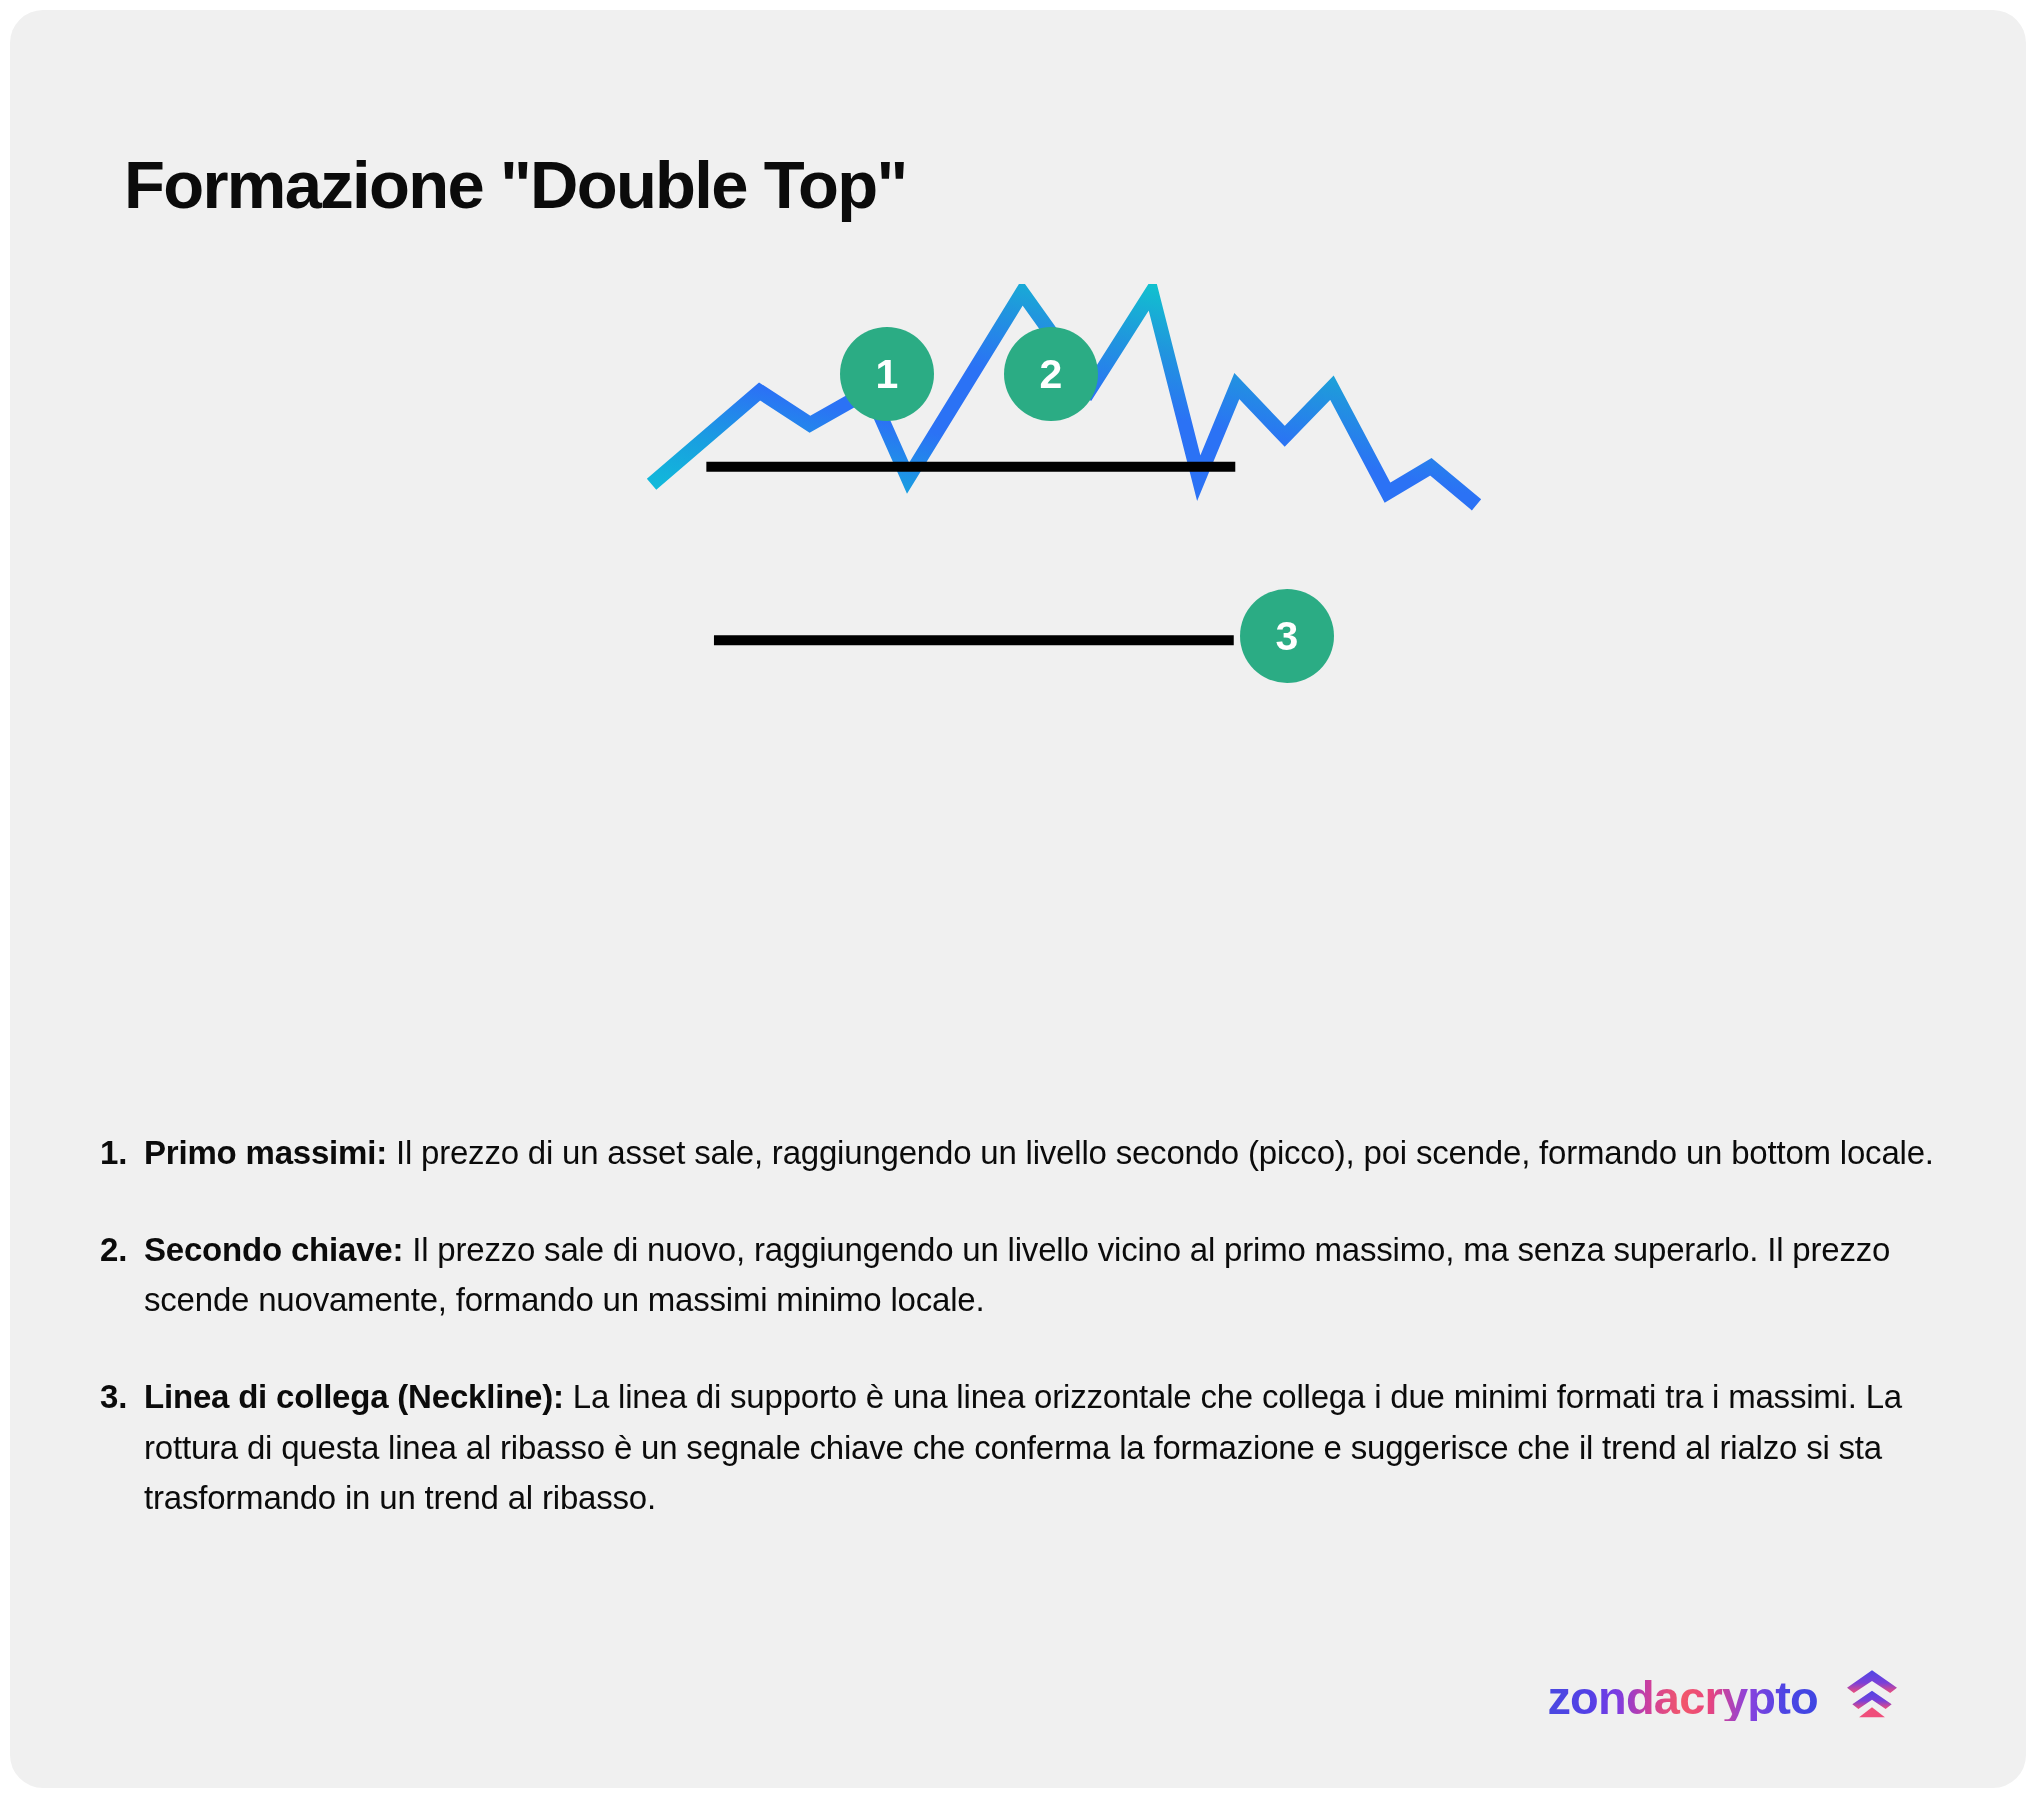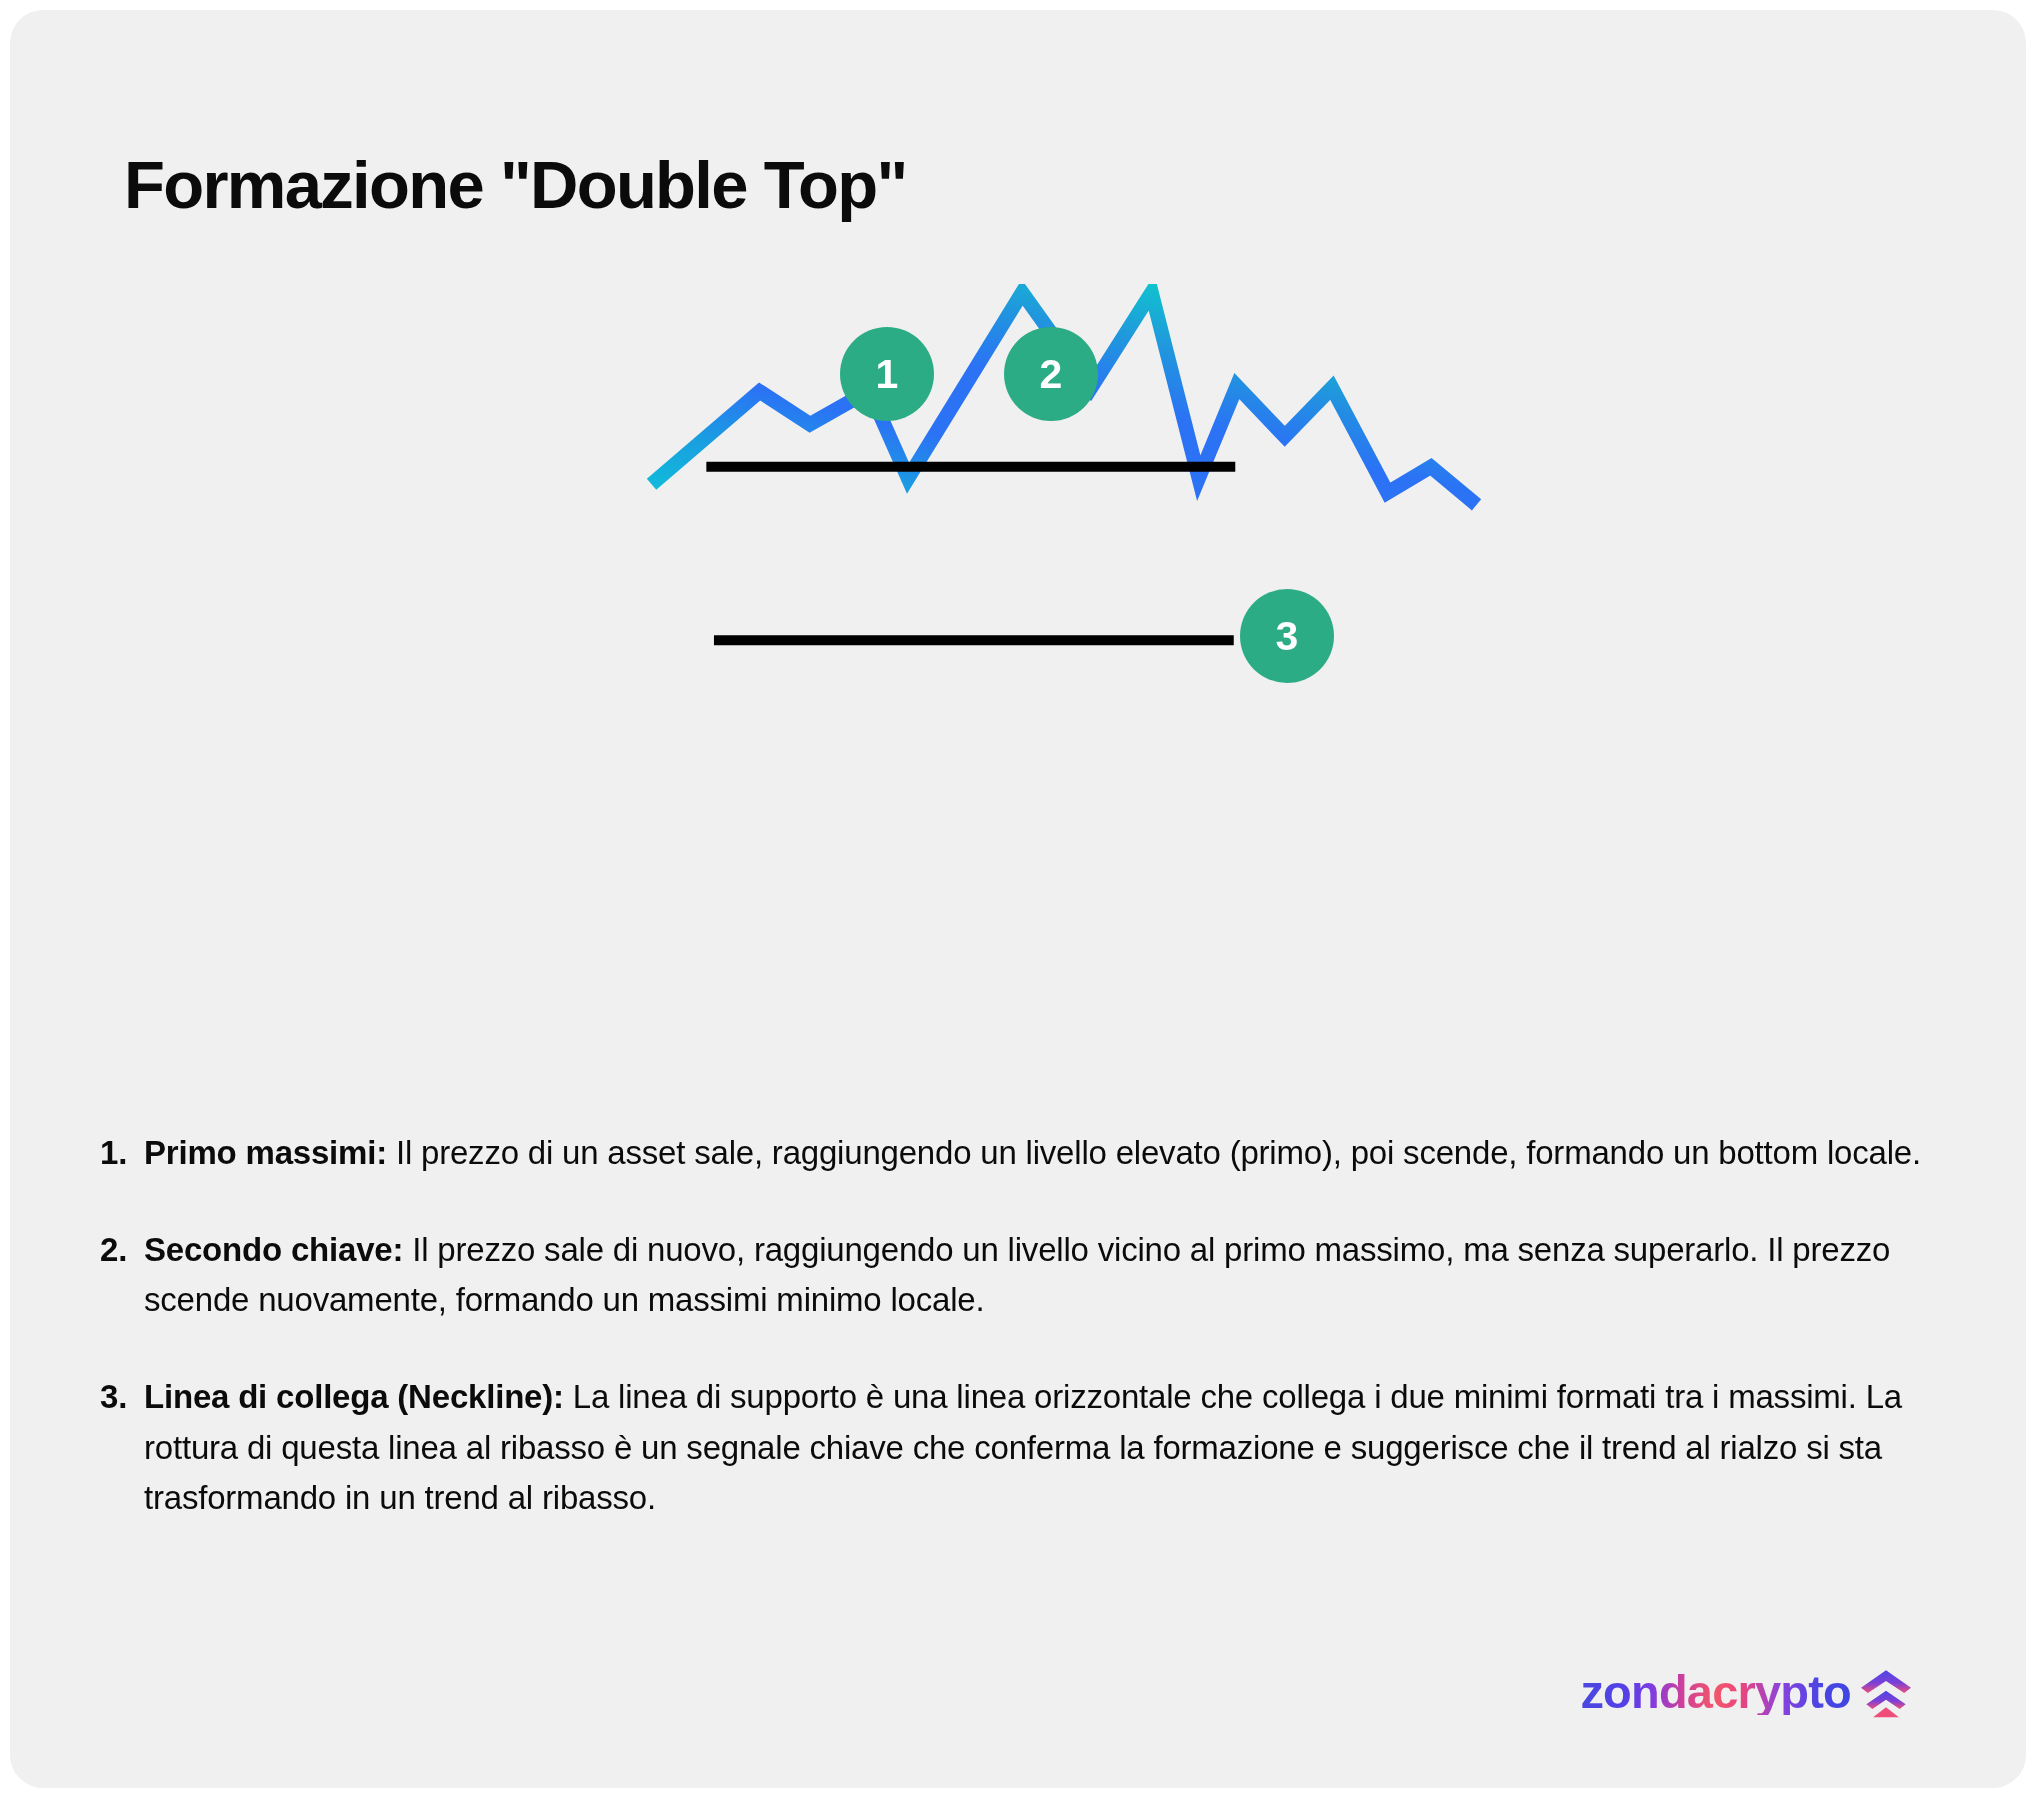--- a/index.html
+++ b/index.html
@@ -96,25 +96,25 @@
     text-align: left;
   }
   .item-body { flex: 1 1 auto; }
   .item-term {
     font-weight: 700;
   }
 
   
   #brand-logo {
     position: absolute;
-    right: 112px;
+    right: 126px;
     bottom: 67px;
     display: flex;
-    align-items: flex-start;
-    gap: 7px;
+    align-items: flex-end;
+    gap: 26px;
   }
   #brand-wordmark {
     font-size: 47px;
     font-weight: 600;
     letter-spacing: -0.8px;
     line-height: 1;
     background: linear-gradient(92deg,
         #4a49e0 0%,
         #5340e6 16%,
         #7b3ce3 26%,
@@ -170,21 +170,21 @@
 
     <div class="marker" id="marker-3">
       <span>3</span>
     </div>
   </div>
 
   <ol id="description-list" style="list-style:none;margin:0;padding:0;">
 
     <li class="list-item">
       <span class="item-number">1.</span>
-      <span class="item-body"><span class="item-term">Primo massimi:</span><span> Il prezzo di un asset sale, raggiungendo un livello elevato (primo), poi scende, formando un bottom locale.</span></span>
+      <span class="item-body"><span class="item-term">Primo massimi:</span><span> Il prezzo di un asset sale, raggiungendo un livello secondo (picco), poi scende, formando un bottom locale.</span></span>
     </li>
 
     <li class="list-item">
       <span class="item-number">2.</span>
       <span class="item-body"><span class="item-term">Secondo chiave:</span><span> Il prezzo sale di nuovo, raggiungendo un livello vicino al primo massimo, ma senza superarlo. Il prezzo scende nuovamente, formando un massimi minimo locale.</span></span>
     </li>
 
     <li class="list-item">
       <span class="item-number">3.</span>
       <span class="item-body"><span class="item-term">Linea di collega (Neckline):</span><span> La linea di supporto è una linea orizzontale che collega i due minimi formati tra i massimi. La rottura di questa linea al ribasso è un segnale chiave che conferma la formazione e suggerisce che il trend al rialzo si sta trasformando in un trend al ribasso.</span></span>

